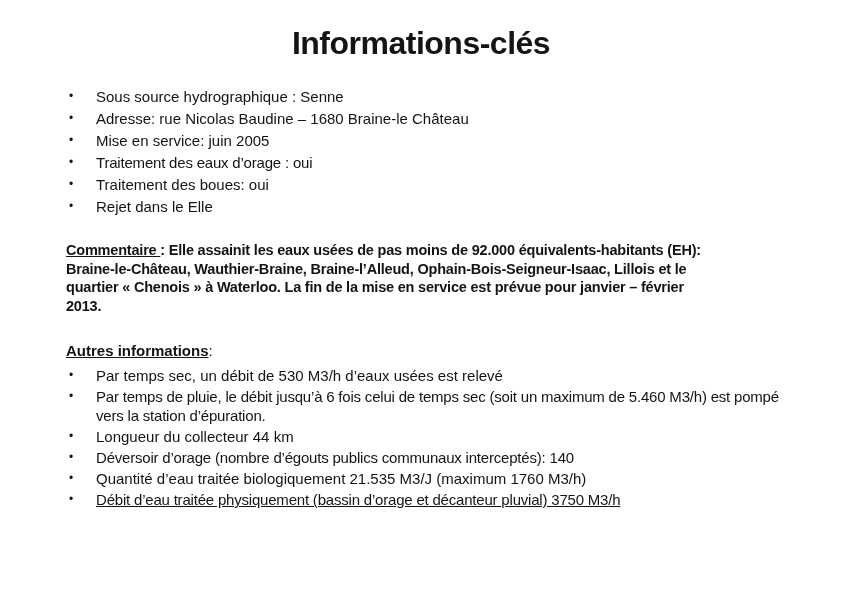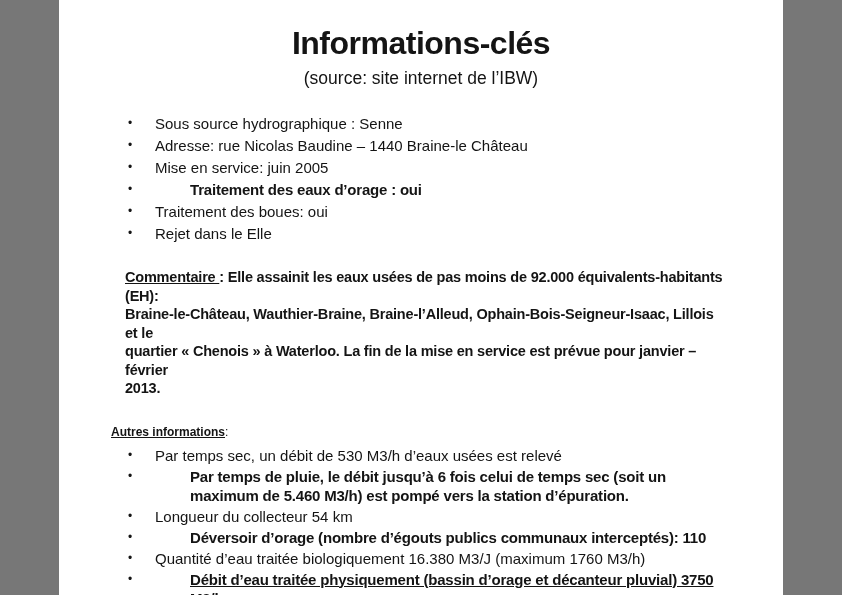--- a/index.html
+++ b/index.html
@@ -1,18 +1,18 @@
 <!DOCTYPE html>
 <html><head>
 <meta charset="utf-8">
 <style>
   html, body { margin: 0; padding: 0; background: #777; }
   .slide {
     position: relative;
-    width: 724px; height: 595px;
+    width: 842px; height: 595px;
     margin: 0 auto;
     background: #ffffff;
     color: #141414;
     font-family: "Liberation Sans", sans-serif;
     overflow: hidden;
   }
   .title {
     margin: 24px 40px 0 40px;
     text-align: center;
     font-size: 32px;
@@ -23,61 +23,60 @@
   .subtitle {
     margin-top: 5px;
     text-align: center;
     font-size: 17.5px;
     line-height: 22px;
   }
   .list { margin-left: 66px; }
   .row { display: flex; align-items: flex-start; }
   .bullet { flex: none; width: 27px; padding-left: 3px; font-size: 12px; }
   .li-text { flex: 1; }
-  .b { font-weight: 700; letter-spacing: -0.2px; margin-left: 35px; }
+  .b { font-weight: 400; letter-spacing: -0.2px; }
   .u { text-decoration: underline; }
   .pre { white-space: pre-line; }
 
   .facts { margin-top: 26px; margin-right: 60px; font-size: 15px; }
   .facts .row { line-height: 17px; margin-bottom: 5px; }
 
   .commentary {
     margin: 26px 56px 0 66px;
     font-size: 14.5px;
     line-height: 18.5px;
     font-weight: 700;
     letter-spacing: -0.2px;
   }
 
   .section-heading {
-    margin: 27px 60px 0 52px;
-    font-size: 12px;
+    margin: 27px 60px 0 66px;
+    font-size: 15px;
     font-weight: 700;
   }
   .section-heading .colon { font-weight: 400; text-decoration: none; }
 
   .autres { margin-top: 7px; margin-right: 56px; font-size: 15px; }
   .autres .row { line-height: 19px; margin-bottom: 2px; }
 </style>
 </head>
 <body>
 
 <div class="slide">
 
   <h1 class="title">Informations-clés</h1>
-  <div class="subtitle">(source: site internet de l’IBW)</div>
 
   <div class="list facts">
       <div class="row">
         <span class="bullet">•</span>
         <span class="li-text">Sous source hydrographique : Senne</span>
       </div>
       <div class="row">
         <span class="bullet">•</span>
-        <span class="li-text">Adresse: rue Nicolas Baudine – 1440 Braine-le Château</span>
+        <span class="li-text">Adresse: rue Nicolas Baudine – 1680 Braine-le Château</span>
       </div>
       <div class="row">
         <span class="bullet">•</span>
         <span class="li-text">Mise en service: juin 2005</span>
       </div>
       <div class="row">
         <span class="bullet">•</span>
         <span class="li-text b">Traitement des eaux d’orage : oui</span>
       </div>
       <div class="row">
@@ -101,29 +100,29 @@
       <div class="row">
         <span class="bullet">•</span>
         <span class="li-text">Par temps sec, un débit de 530 M3/h d’eaux usées est relevé</span>
       </div>
       <div class="row">
         <span class="bullet">•</span>
         <span class="li-text b">Par temps de pluie, le débit jusqu’à 6 fois celui de temps sec (soit un maximum de 5.460 M3/h) est pompé vers la station d’épuration.</span>
       </div>
       <div class="row">
         <span class="bullet">•</span>
-        <span class="li-text">Longueur du collecteur 54 km</span>
+        <span class="li-text">Longueur du collecteur 44 km</span>
       </div>
       <div class="row">
         <span class="bullet">•</span>
-        <span class="li-text b">Déversoir d’orage (nombre d’égouts publics communaux interceptés): 110</span>
+        <span class="li-text b">Déversoir d’orage (nombre d’égouts publics communaux interceptés): 140</span>
       </div>
       <div class="row">
         <span class="bullet">•</span>
-        <span class="li-text">Quantité d’eau traitée biologiquement 16.380 M3/J (maximum 1760 M3/h)</span>
+        <span class="li-text">Quantité d’eau traitée biologiquement 21.535 M3/J (maximum 1760 M3/h)</span>
       </div>
       <div class="row">
         <span class="bullet">•</span>
         <span class="li-text b u">Débit d’eau traitée physiquement (bassin d’orage et décanteur pluvial) 3750 M3/h</span>
       </div>
     </div>
 
 </div>
 
 </body></html>

